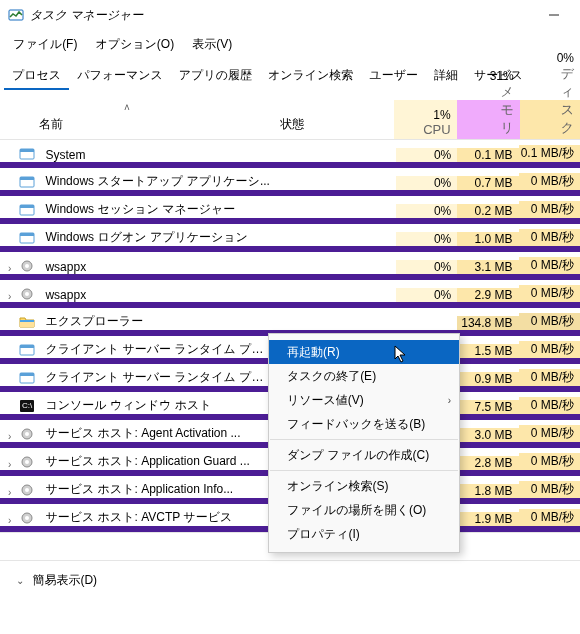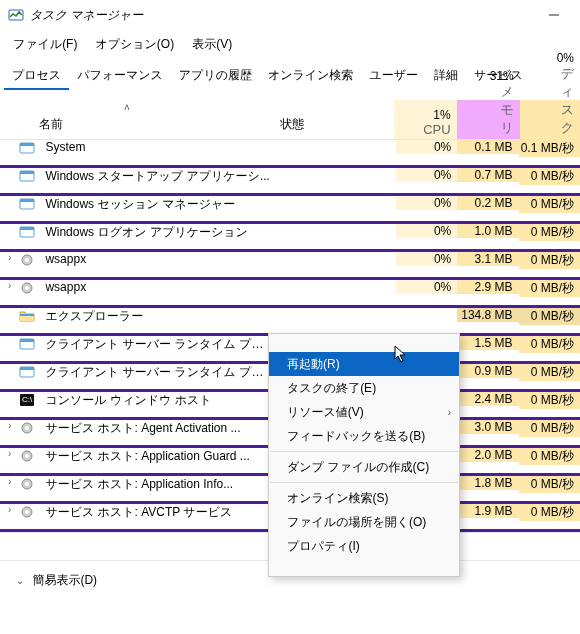--- a/index.html
+++ b/index.html
@@ -18,32 +18,32 @@
 .col-name { width: 258px; padding: 0 0 6px 39px; font-size: 12px; display:flex; align-items:flex-end; height:100%;}
 .col-status { width: 126px; padding: 0 0 6px 6px; font-size: 12px; display:flex; align-items:flex-end;margin-left:28px;}
 .col-cpu, .col-mem, .col-disk { width: 63px; text-align: right; padding: 0 6px 2px 0; font-size: 12px; display:flex; flex-direction:column; justify-content:flex-end; align-items:flex-end;}
 .col-cpu.hdr, .col-mem.hdr, .col-disk.hdr { height:100%; }
 .col-subtitle { color:#666; font-size:13px;margin-left:41px;}
 .sort-icon { width: 14px; text-align:center; color:#555; position:absolute; left:120px; top:2px; font-size:10px;}
 .col-cpu { background: #fff5d6; }
 .col-mem { background: #f0abfc; padding-left: 40px; }
 .col-disk { background: #fde7aa; }
 .rows { }
-.row { display: flex; align-items: flex-start; height: 28px; border-bottom: 3px solid #4c1d95; }
+.row { display: flex; align-items: flex-end; height: 28px; border-bottom: 6px solid #4c1d95; }
 .row .exp { width: 20px; display: inline-flex; justify-content: center; color:#666; font-size:10px;}
 .row .picon { width: 16px; height: 16px; margin-right: 6px; display:inline-flex; align-items:center; justify-content:center;}
 .row .pname { flex: 0 0 auto; width: 232px; font-size:12px; overflow:hidden; text-overflow:ellipsis; white-space:nowrap; padding-left:4px;}
 .row .col-status-cell { width:126px; }
 .row .num { font-size:12px; padding-right:6px;}
 .row .cpu-cell { width:63px; background:#fff5d6; text-align:right;}
 .row .mem-cell { width:63px; background:#fde7aa; text-align:right;}
 .row .disk-cell { width:63px; background:#fde7aa; text-align:right;}
 .row.sel-row .cpu-cell, .row.sel-row .mem-cell, .row.sel-row .disk-cell { filter: brightness(0.96);}
 .scroll-edge { border-top: 1px solid #e5e5e5; height: 18px; display:flex; align-items:center; padding-left:30px; }
-.context-menu { position:absolute; left:268px; top:333px; width:192px; background:#f9f9f9; border:1px solid #ccc; box-shadow: 3px 3px 8px rgba(0,0,0,.2); padding:18px 0; z-index:10;}
+.context-menu { position:absolute; left:268px; top:333px; width:192px; background:#f9f9f9; border:1px solid #ccc; box-shadow: 3px 3px 8px rgba(0,0,0,.2); padding:6px 0; z-index:10;}
 .context-item { height:24px; display:flex; align-items:center; padding:0 18px; font-size:12px; position:relative;}
 .context-item.highlight { background:#0a66c2; color:#fff; }
 .context-item .sub-arrow { position:absolute; right:8px; font-size:10px; color:#444;}
 .context-sep { height:1px; background:#ddd; margin:3px 1px; }
 .footer { display:flex; align-items:center; height:40px; border-top:1px solid #e5e5e5; padding:0 16px; gap:8px; margin-top:10px;}
 .chev-down { font-size:10px; color:#555; }
 .cursor { position:absolute; left:394px; top:345px; width:14px; height:18px; z-index:20;}
 svg { display:block; }
 </style>
 </head>
@@ -231,21 +231,21 @@
         <span class="exp"></span>
         <span class="picon">
           <svg width="16" height="16" viewBox="0 0 16 16">
             <rect x="1" y="2" width="14" height="12" rx="1" fill="#111"></rect>
             <text x="3" y="10" font-size="8" fill="#fff">C:\</text>
           </svg>
         </span>
         <span class="pname">コンソール ウィンドウ ホスト</span>
         <span class="col-status-cell"></span>
         <span class="num cpu-cell">0%</span>
-        <span class="num mem-cell">2.4 MB</span>
+        <span class="num mem-cell">7.5 MB</span>
         <span class="num disk-cell">0 MB/秒</span>
       </div>
       <div class="row">
         <span class="exp">›</span>
         <span class="picon">
           <svg width="16" height="16" viewBox="0 0 16 16">
             <circle cx="8" cy="8" r="5" fill="#d0d0d0" stroke="#8a8a8a"></circle>
             <circle cx="8" cy="8" r="2" fill="#fff"></circle>
           </svg>
         </span>
@@ -259,21 +259,21 @@
         <span class="exp">›</span>
         <span class="picon">
           <svg width="16" height="16" viewBox="0 0 16 16">
             <circle cx="8" cy="8" r="5" fill="#d0d0d0" stroke="#8a8a8a"></circle>
             <circle cx="8" cy="8" r="2" fill="#fff"></circle>
           </svg>
         </span>
         <span class="pname">サービス ホスト: Application Guard ...</span>
         <span class="col-status-cell"></span>
         <span class="num cpu-cell"></span>
-        <span class="num mem-cell">2.0 MB</span>
+        <span class="num mem-cell">2.8 MB</span>
         <span class="num disk-cell">0 MB/秒</span>
       </div>
       <div class="row">
         <span class="exp">›</span>
         <span class="picon">
           <svg width="16" height="16" viewBox="0 0 16 16">
             <circle cx="8" cy="8" r="5" fill="#d0d0d0" stroke="#8a8a8a"></circle>
             <circle cx="8" cy="8" r="2" fill="#fff"></circle>
           </svg>
         </span>

